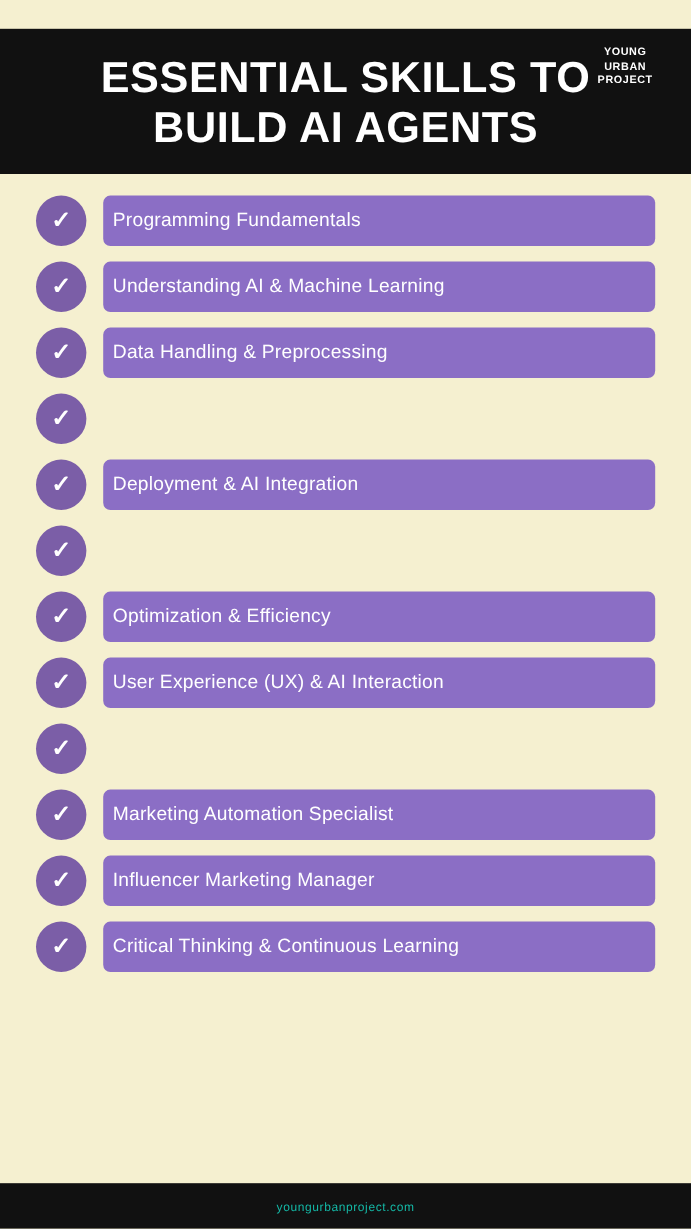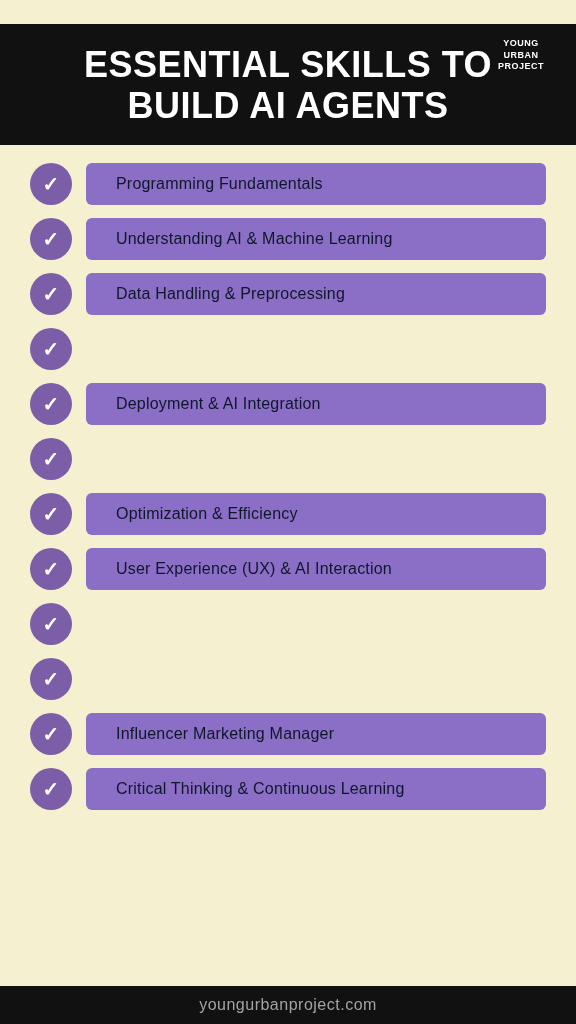--- a/index.html
+++ b/index.html
@@ -78,38 +78,38 @@
 
     .check-icon {
       color: #ffffff;
       font-size: 20px;
       font-weight: 900;
       line-height: 1;
     }
 
     .skill-label {
       background-color: #8b6ec5;
-      color: #0f172a;
+      color: #ffffff;
       font-size: 16px;
       font-weight: 500;
-      padding: 12px 30px;
+      padding: 12px 8px;
       border-radius: 6px;
       flex: 1;
       letter-spacing: 0.2px;
     }
 
     .footer {
       background-color: #111111;
       padding: 10px 20px;
       text-align: center;
     }
 
     .footer-text {
-      color: #a3a3a3;
-      font-size: 16px;
+      color: #14b8a6;
+      font-size: 10px;
       letter-spacing: 0.5px;
     }
   </style>
 </head>
 <body>
 
 <div class="header">
   <h1 class="header-title">ESSENTIAL SKILLS TO BUILD AI AGENTS</h1>
   <div class="brand-logo">
     <span>YOUNG</span><br>
@@ -167,20 +167,21 @@
     </div>
     <div class="skill-row">
       <div class="check-circle">
         <span class="check-icon">✓</span>
       </div>
     </div>
     <div class="skill-row">
       <div class="check-circle">
         <span class="check-icon">✓</span>
       </div>
+      <div class="skill-label">Marketing Automation Specialist</div>
     </div>
     <div class="skill-row">
       <div class="check-circle">
         <span class="check-icon">✓</span>
       </div>
       <div class="skill-label">Influencer Marketing Manager</div>
     </div>
     <div class="skill-row">
       <div class="check-circle">
         <span class="check-icon">✓</span>

